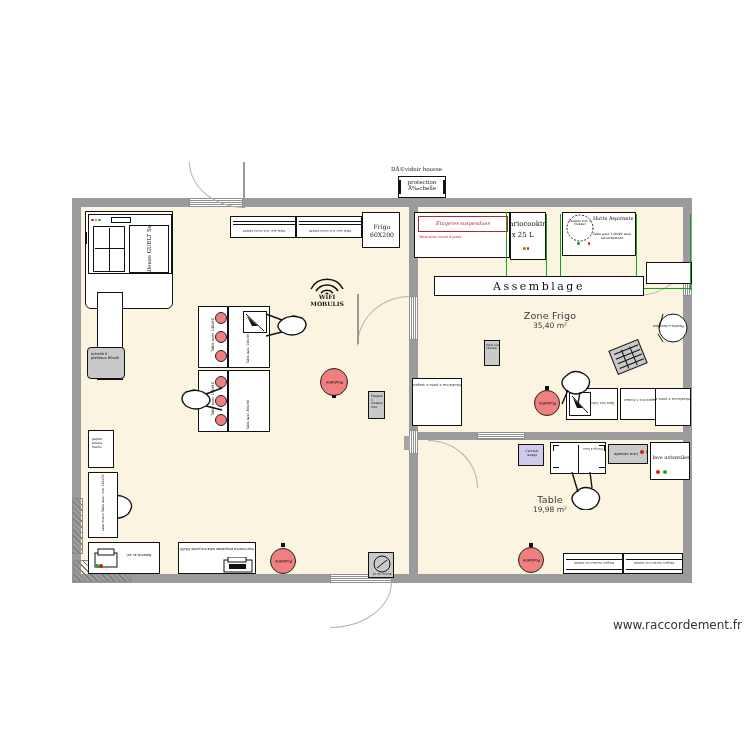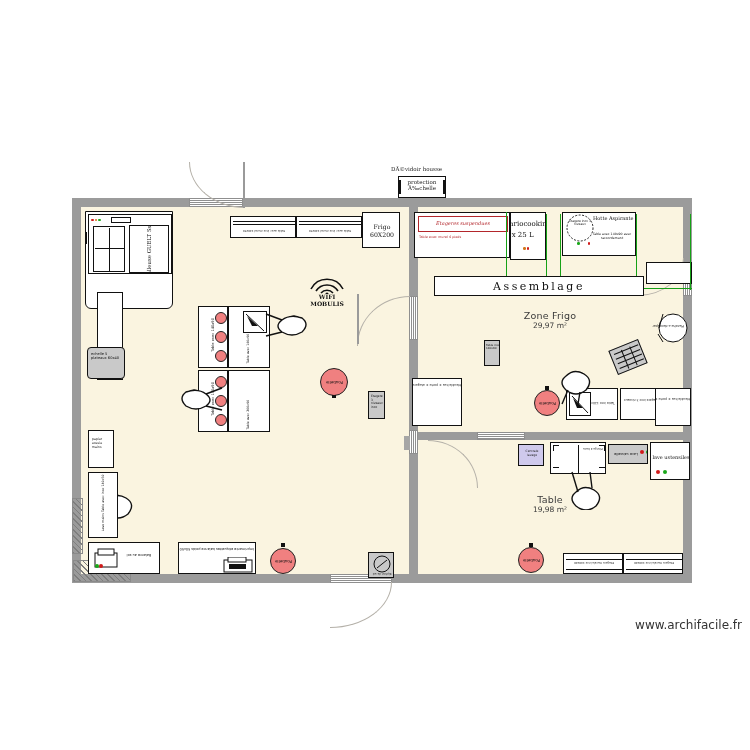--- a/index.html
+++ b/index.html
@@ -326,21 +326,21 @@
   <div class="abs greenline" style="left:560px;top:214px;width:1.2px;height:76px;"></div>
   <div class="abs greenline" style="left:636px;top:214px;width:1.2px;height:76px;"></div>
   <div class="abs greenline" style="left:690px;top:214px;width:1.2px;height:76px;"></div>
   <div class="abs greenline" style="left:506px;top:288px;width:186px;height:1.2px;"></div>
 
   <div class="abs evac" style="left:434px;top:276px;width:210px;height:20px;
        font-family:'DejaVu Serif','Liberation Serif',serif;">Assemblage</div>
 
   <div class="abs zone-cap" style="left:490px;top:310px;width:120px;">
     <div class="nm">Zone Frigo</div>
-    <div class="ar">29,97 m²</div>
+    <div class="ar">35,40 m²</div>
   </div>
 
   <div class="abs" style="left:655px;top:312px;width:36px;height:34px;">
     <svg width="36" height="34" viewBox="0 0 36 34">
       <circle cx="18" cy="16" r="14" fill="#fff" stroke="#111" stroke-width="1"></circle>
       <path d="M4 16 L8 2" stroke="#111" stroke-width="1" fill="none"></path>
       <path d="M8 30 L3 22" stroke="#111" stroke-width="1" fill="none"></path>
     </svg>
     <span class="abs rot180" style="left:7px;top:12px;width:22px;font-size:3.2px;text-align:center;">Planche a decouper</span>
   </div>
@@ -444,15 +444,15 @@
     <span class="abs rot180" style="left:4px;top:7px;width:52px;font-size:2.8px;text-align:center;">Etagere murale inox 140x40</span>
   </div>
   <div class="abs fx" style="left:623px;top:553px;width:60px;height:21px;">
     <div class="abs thinline" style="left:2px;top:5px;width:56px;"></div>
     <div class="abs thinline" style="left:2px;top:15px;width:56px;"></div>
     <span class="abs rot180" style="left:4px;top:7px;width:52px;font-size:2.8px;text-align:center;">Etagere murale inox 140x40</span>
   </div>
 
   <div class="abs wall-light" style="left:404px;top:436px;width:6px;height:14px;"></div>
 
-  <div class="watermark">www.archifacile.fr</div>
+  <div class="watermark">www.raccordement.fr</div>
 
 </div>
 
 </body></html>

